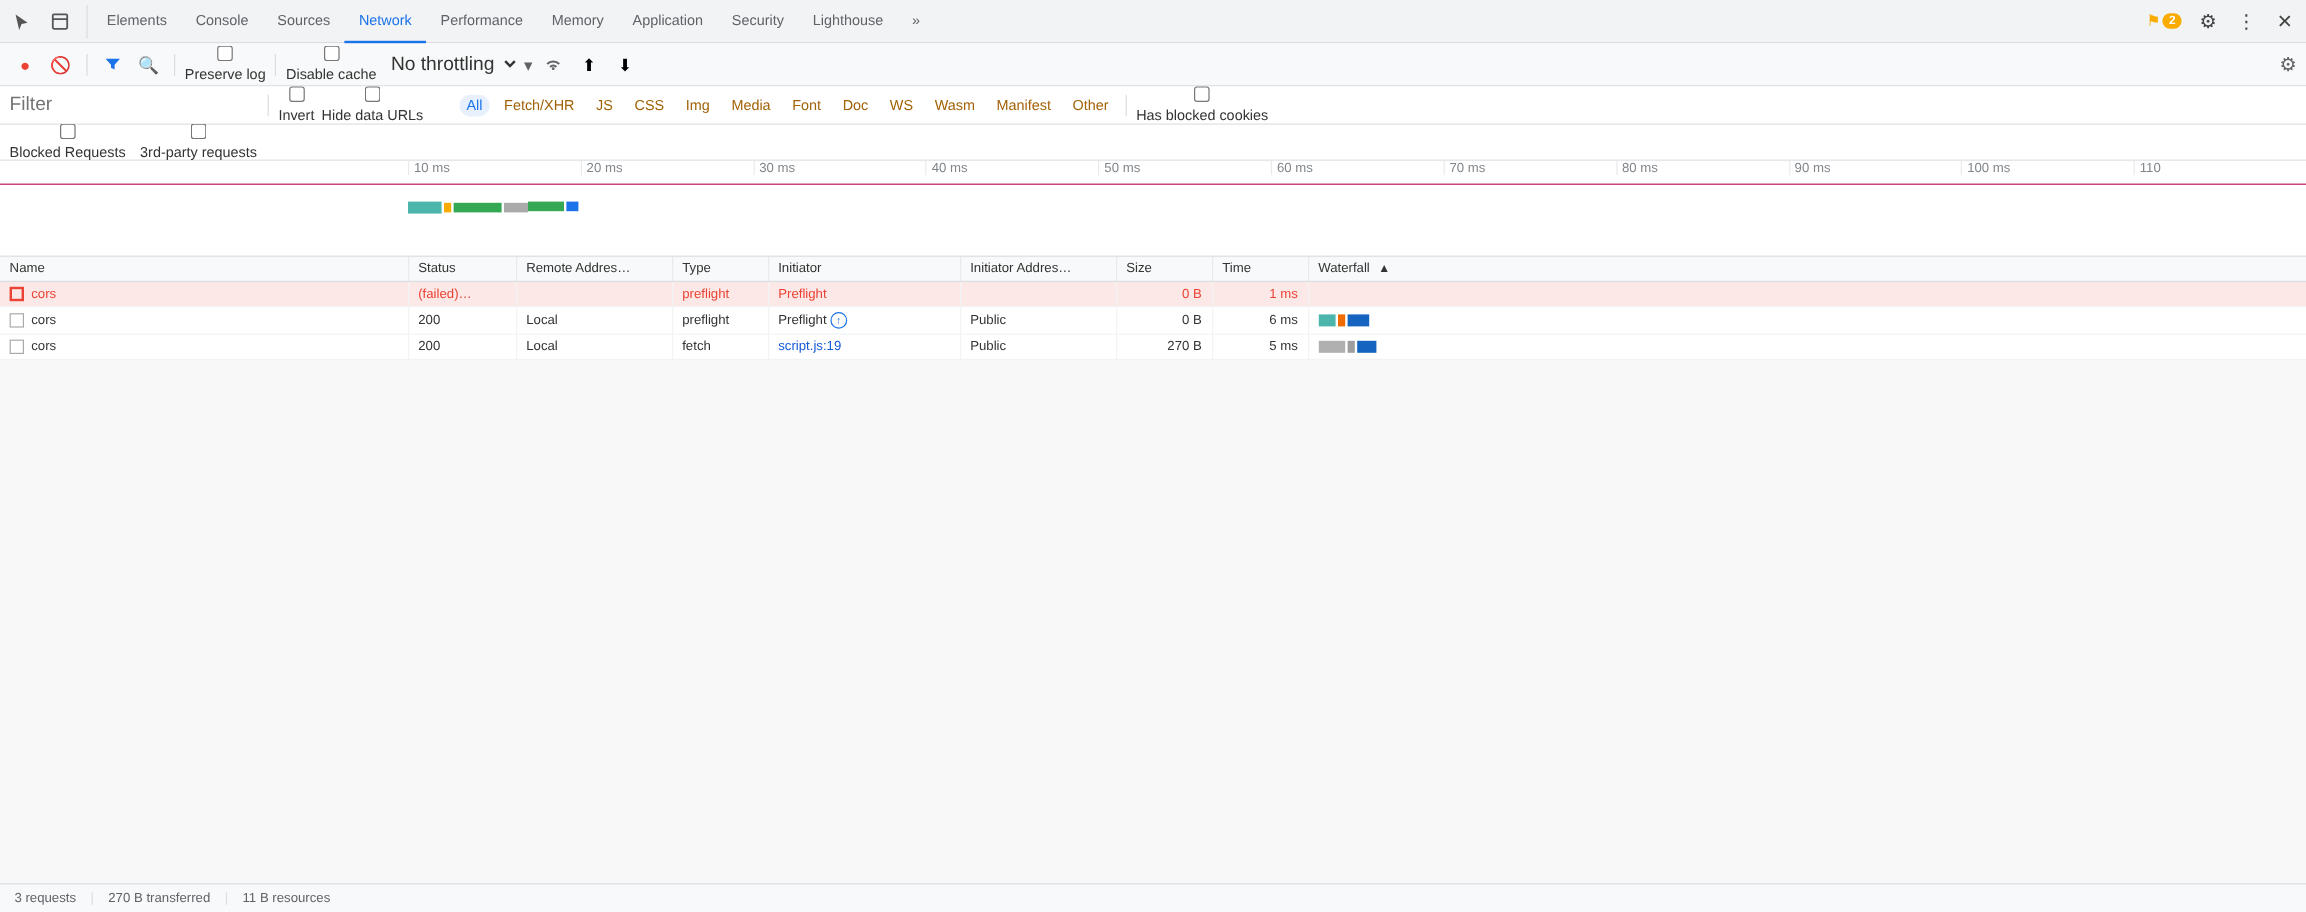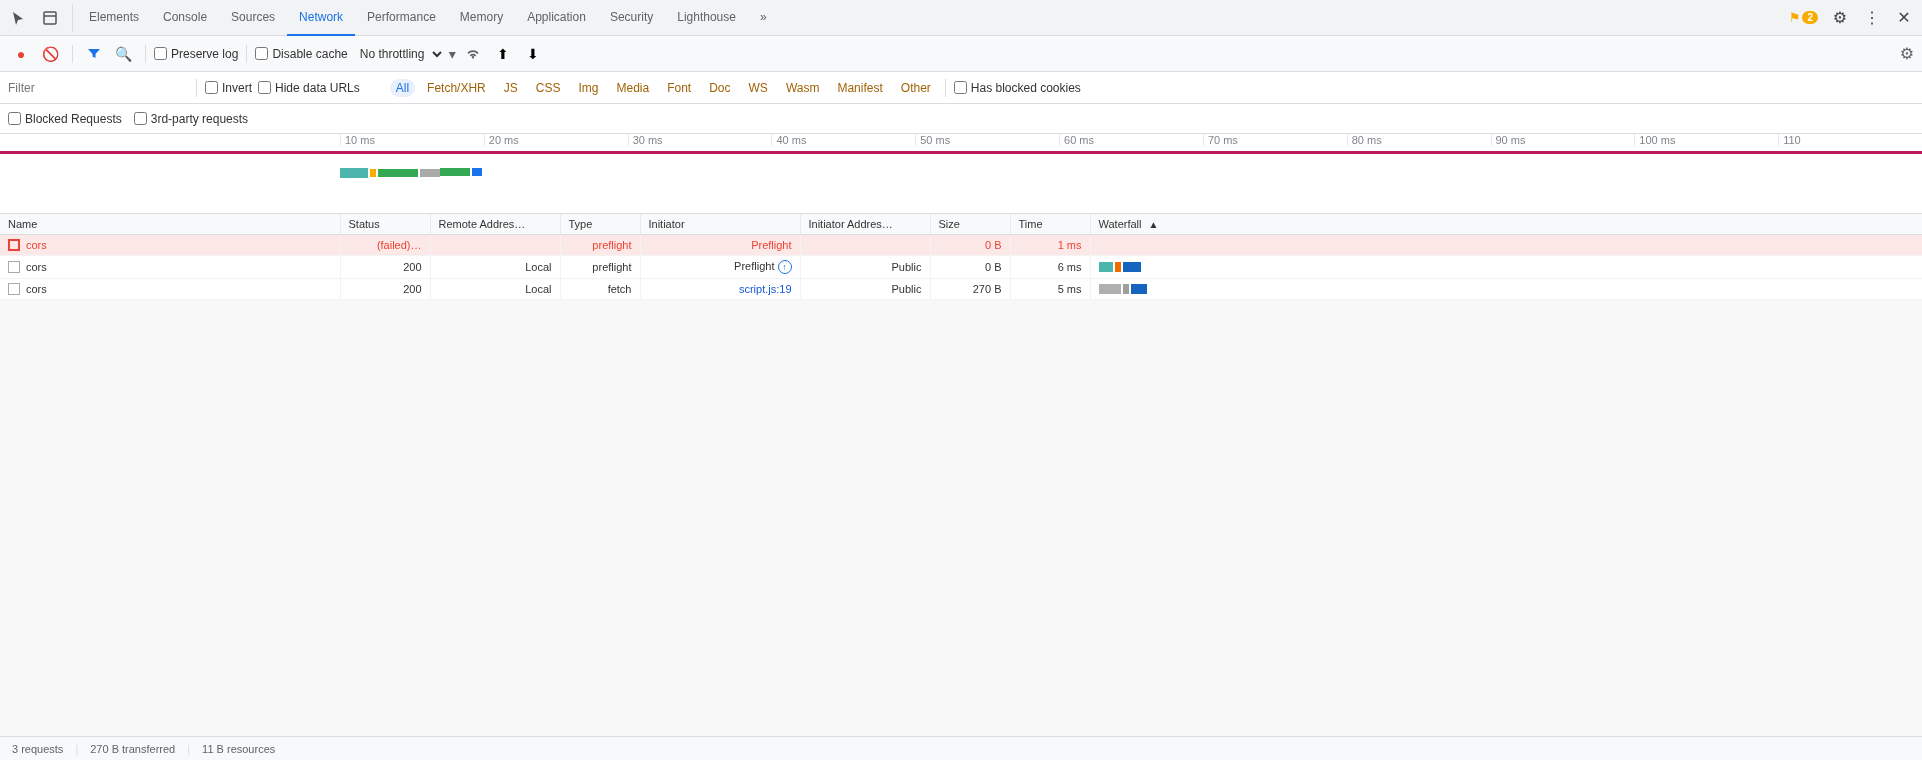--- a/index.html
+++ b/index.html
@@ -19,62 +19,62 @@
     .icon-btn { width: 28px; height: 28px; border: none; background: transparent; cursor: pointer; border-radius: 4px; display: flex; align-items: center; justify-content: center; color: #444; font-size: 16px; }
 
     
     .toolbar {
       display: flex; align-items: center; background: #f8f9fa; border-bottom: 1px solid #dadce0;
       height: 36px; padding: 0 8px; gap: 4px;
     }
     .toolbar-btn { width: 26px; height: 26px; border: none; background: transparent; cursor: pointer; border-radius: 4px; display: flex; align-items: center; justify-content: center; font-size: 14px; }
     .toolbar-btn.red { color: #ea4335; }
     .toolbar-sep { width: 1px; height: 18px; background: #dadce0; margin: 0 4px; }
-    .checkbox-label { display: flex; align-items: center; gap: 4px; cursor: pointer; font-size: 12px; color: #333; white-space: nowrap; }
+    .checkbox-label { display: flex; align-items: center; gap: 4px; cursor: pointer; font-size: 12px; color: #333; white-space: nowrap; flex-direction: column; }
     .checkbox-label input[type=checkbox] { width: 13px; height: 13px; cursor: pointer; }
-    .throttle-select { border: none; background: transparent; font-size: 12px; color: #333; cursor: pointer; padding: 2px 4px; }
+    .throttle-select { border: none; background: transparent; font-size: 16px; color: #333; cursor: pointer; padding: 2px 4px; }
     .settings-icon-right { font-size: 16px; color: #5f6368; cursor: pointer; }
 
     
     .filter-bar {
       display: flex; align-items: center; background: #fff; border-bottom: 1px solid #dadce0;
       height: 32px; padding: 0 8px; gap: 6px; flex-wrap: nowrap;
     }
-    .filter-input { border: none; outline: none; font-size: 12px; flex: 0 0 180px; background: transparent; }
+    .filter-input { border: none; outline: none; font-size: 16px; flex: 0 0 180px; background: transparent; }
     .filter-sep { width: 1px; height: 18px; background: #dadce0; margin: 0 2px; }
     .filter-btn { padding: 2px 6px; border: none; background: transparent; cursor: pointer; font-size: 12px; color: #a16207; border-radius: 3px; white-space: nowrap; }
     .filter-btn.active { background: #e8f0fe; color: #1a73e8; border-radius: 10px; margin-left: 24px; }
 
     
     .filter-bar2 {
       display: flex; align-items: center; background: #fff; border-bottom: 1px solid #dadce0;
       height: 30px; padding: 0 8px; gap: 12px;
     }
 
     
     .timeline-area {
       background: #fff; border-bottom: 1px solid #dadce0; height: 80px; position: relative; overflow: hidden;
     }
     .timeline-ruler {
-      display: flex; align-items: flex-start; height: 20px; border-bottom: 3px solid #be185d;
+      display: flex; align-items: flex-start; height: 20px; border-bottom: 1px solid #be185d;
       padding-left: 340px; font-size: 11px; color: #80868b; position: relative;
     }
     .ruler-tick { flex: 1; padding-left: 4px; border-left: 1px solid #e8eaed; white-space: nowrap; }
 
     
     .network-table { width: 100%; border-collapse: collapse; background: #fff; }
     .network-table th {
       background: #f8f9fa; border-bottom: 1px solid #dadce0; border-right: 1px solid #e8eaed;
       padding: 4px 8px; text-align: left; font-weight: 500; font-size: 11px; color: #333;
       white-space: nowrap; user-select: none; cursor: pointer;
     }
     .network-table th:last-child { border-right: none; }
     .network-table td {
       border-bottom: 1px solid #f1f3f4; border-right: 1px solid #f1f3f4;
-      padding: 4px 8px; font-size: 11px; white-space: nowrap; overflow: hidden; text-overflow: ellipsis; max-width: 0; text-align: right;
+      padding: 4px 8px; font-size: 11px; white-space: nowrap; overflow: hidden; text-overflow: ellipsis; max-width: 0;
     }
     .network-table td:last-child { border-right: none; }
     .row-error td { background: #fce8e6; }
     .col-name { width: 340px; }
     .col-status { width: 90px; }
     .col-remote { width: 130px; }
     .col-type { width: 80px; }
     .col-initiator { width: 160px; }
     .col-init-addr { width: 130px; }
     .col-size { width: 80px; text-align: right; }

